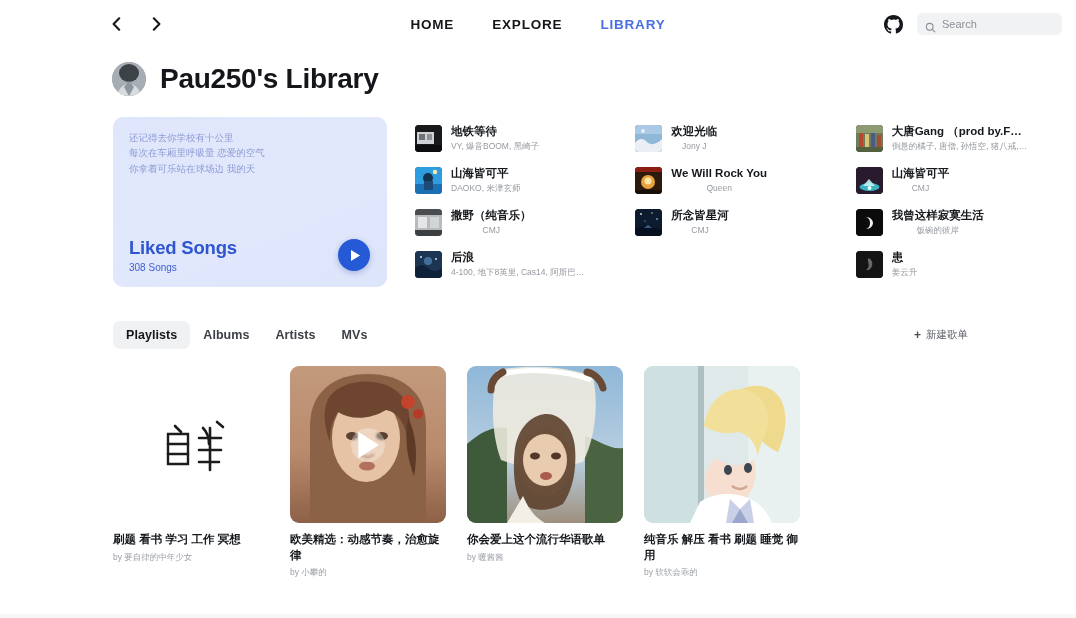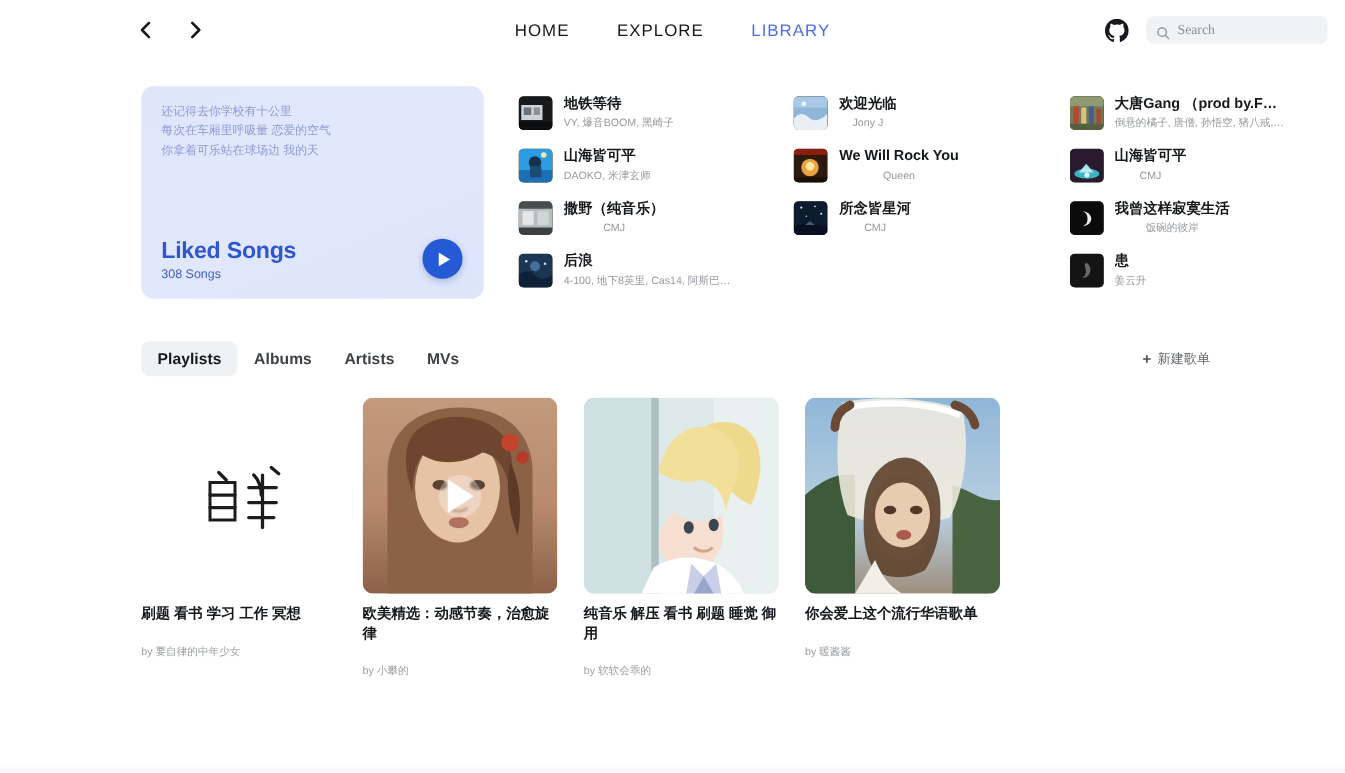--- a/index.html
+++ b/index.html
@@ -22,33 +22,33 @@
     width: 20px; height: 20px; display: flex; align-items: center; justify-content: center;
     color: #15181c; font-size: 17px; font-weight: 700; cursor: pointer; line-height: 1;
   }
   .mainnav {
     position: absolute; left: 0; right: 0; top: 0; height: 48px;
     display: flex; align-items: center; justify-content: center; gap: 38px;
     pointer-events: none;
   }
   .mainnav a {
     pointer-events: auto;
-    font-size: 13.5px; font-weight: 400; letter-spacing: 0.06em;
+    font-size: 13.5px; font-weight: 700; letter-spacing: 0.06em;
     color: #14161a; text-decoration: none; cursor: pointer;
   }
   .mainnav a.active { color: #4b6fe3; }
 
   .topright {
     margin-left: auto; display: flex; align-items: center; gap: 14px;
     position: relative; z-index: 2;
   }
   .gh { width: 19px; height: 19px; display:block; }
   .searchbox {
     width: 145px; height: 22px; background: #f1f2f4; border-radius: 6px;
-    display: flex; align-items: center; gap: 6px; padding: 0 8px; font-family: Liberation Serif, serif;
+    display: flex; align-items: center; gap: 6px; padding: 0 8px;
   }
   .searchbox .mag { width: 11px; height: 11px; flex: none; }
   .searchbox input {
     border: 0; outline: 0; background: transparent;
     font-family: inherit; font-size: 11px; color: #5d636c; width: 100%;
   }
   .searchbox input::placeholder { color: #8b9098; }
 
   
   .titlerow {
@@ -134,21 +134,21 @@
   .cardplay {
     position: absolute; left: 50%; top: 50%; transform: translate(-50%,-50%);
     width: 34px; height: 34px; border-radius: 50%;
     background: rgba(255,255,255,.30); backdrop-filter: blur(1px);
     display: flex; align-items: center; justify-content: center;
   }
   .cardtitle {
     font-size: 11.5px; font-weight: 700; color: #15181c; line-height: 1.35;
     margin-top: 9px;
   }
-  .cardby { font-size: 8.5px; color: #9a9ea4; margin-top: 16px; }
+  .cardby { font-size: 8.5px; color: #9a9ea4; margin-top: 4px; }
 
   .scrollhint {
     position: absolute; left: 0; right: 0; bottom: 0; height: 4px;
     background: #f7f7f8;
   }
 </style>
 </head>
 <body>
 
 <div class="page">
@@ -184,20 +184,38 @@
           <svg class="mag" viewBox="0 0 14 14">
               <circle cx="6" cy="6" r="4.3" fill="none" stroke="#8b9098" stroke-width="1.4"></circle>
               <path d="M9.3 9.3l3.3 3.3" stroke="#8b9098" stroke-width="1.4" stroke-linecap="round"></path>
             </svg>
         </span>
         <input type="text" placeholder="Search" style="">
       </div>
     </div>
   </div>
 
+  <div class="titlerow">
+    <div class="avatar">
+      <svg viewBox="0 0 34 34" width="34" height="34">
+        <defs>
+            <clipPath id="avclip">
+              <circle cx="17" cy="17" r="17"></circle>
+            </clipPath>
+          </defs>
+        <g clip-path="url(#avclip)">
+          <rect width="34" height="34" fill="#a7adb4"></rect>
+          <ellipse cx="17" cy="11" rx="10" ry="9" fill="#3d4246"></ellipse>
+          <path d="M5 34c2-9 7-12 12-12s10 3 12 12z" fill="#d9dcde"></path>
+          <path d="M17 19l-5 6 5 9 5-9z" fill="#8f959c"></path>
+        </g>
+      </svg>
+    </div>
+    <div class="pagetitle">Pau250's Library</div>
+  </div>
 
   <div class="topgrid">
 
     <div class="likedcard">
       <div class="lyrics">
         <div>还记得去你学校有十公里</div>
         <div>每次在车厢里呼吸量 恋爱的空气</div>
         <div>你拿着可乐站在球场边 我的天</div>
       </div>
       <div class="likedfoot">
@@ -449,42 +467,20 @@
             </svg>
         </div>
       </div>
       <div class="cardtitle">欧美精选：动感节奏，治愈旋律</div>
       <div class="cardby">by 小攀的</div>
     </div>
 
     <div class="card">
       <div class="cardimg">
         <svg viewBox="0 0 156 157" preserveAspectRatio="none">
-          <rect width="156" height="157" fill="#dfe9ea"></rect>
-          <rect x="0" y="0" width="54" height="157" fill="#cfe0e2"></rect>
-          <rect x="54" y="0" width="6" height="157" fill="#aebfc2"></rect>
-          <rect x="104" y="0" width="52" height="157" fill="#e8f0f0"></rect>
-          <path d="M96 24c18-10 40-2 44 18 4 18-2 34-6 44-14-6-22-16-26-28-8 4-18 2-22-6-4-12 2-24 10-28z" fill="#efd98c"></path>
-          <path d="M60 60c4-26 22-40 42-36 16 4 24 18 22 34-2 14-10 22-10 34-2-16-10-24-20-26-14 4-28-2-34-6z" fill="#f2e09a"></path>
-          <path d="M72 92c10 8 26 10 38 2 4 16 0 30-8 38-14 10-34 6-40-8-4-12 2-26 10-32z" fill="#f6ded0"></path>
-          <ellipse cx="84" cy="104" rx="4" ry="5" fill="#3c4650"></ellipse>
-          <ellipse cx="104" cy="102" rx="4" ry="5" fill="#3c4650"></ellipse>
-          <path d="M88 120c5 4 11 4 15 0" stroke="#d3a48e" stroke-width="2.4" fill="none"></path>
-          <path d="M56 136c12-8 28-10 42-6 14 4 24 12 30 27H46z" fill="#ffffff"></path>
-          <path d="M86 133l10 10 10-10 4 24H82z" fill="#c8cfe6"></path>
-          <path d="M96 143l-8 14h16z" fill="#9aa6cc"></path>
-        </svg>
-      </div>
-      <div class="cardtitle">纯音乐 解压 看书 刷题 睡觉 御用</div>
-      <div class="cardby">by 软软会乖的</div>
-    </div>
-
-    <div class="card">
-      <div class="cardimg">
-        <svg viewBox="0 0 156 157" preserveAspectRatio="none">
           <defs>
             <linearGradient id="sky" x1="0" y1="0" x2="0" y2="1">
               <stop offset="0%" stop-color="#8fb7d8"></stop>
                 <stop offset="60%" stop-color="#b9cfe0"></stop>
                 <stop offset="100%" stop-color="#9e8f7e"></stop>
             </linearGradient>
           </defs>
           <rect width="156" height="157" fill="url(#sky)"></rect>
           <path d="M0 78c14-12 26-18 40-16v95H0z" fill="#3f5a3a"></path>
           <path d="M118 70c14 4 24 14 38 12v75h-38z" fill="#4a6340"></path>
@@ -498,16 +494,38 @@
           <ellipse cx="68" cy="90" rx="5" ry="3.4" fill="#53382a"></ellipse>
           <ellipse cx="89" cy="90" rx="5" ry="3.4" fill="#53382a"></ellipse>
           <ellipse cx="79" cy="110" rx="6" ry="4" fill="#ab5a4e"></ellipse>
           <path d="M56 130c8 18 14 22 22 27h-38z" fill="#f2efe6"></path>
         </svg>
       </div>
       <div class="cardtitle">你会爱上这个流行华语歌单</div>
       <div class="cardby">by 暖酱酱</div>
     </div>
 
+    <div class="card">
+      <div class="cardimg">
+        <svg viewBox="0 0 156 157" preserveAspectRatio="none">
+          <rect width="156" height="157" fill="#dfe9ea"></rect>
+          <rect x="0" y="0" width="54" height="157" fill="#cfe0e2"></rect>
+          <rect x="54" y="0" width="6" height="157" fill="#aebfc2"></rect>
+          <rect x="104" y="0" width="52" height="157" fill="#e8f0f0"></rect>
+          <path d="M96 24c18-10 40-2 44 18 4 18-2 34-6 44-14-6-22-16-26-28-8 4-18 2-22-6-4-12 2-24 10-28z" fill="#efd98c"></path>
+          <path d="M60 60c4-26 22-40 42-36 16 4 24 18 22 34-2 14-10 22-10 34-2-16-10-24-20-26-14 4-28-2-34-6z" fill="#f2e09a"></path>
+          <path d="M72 92c10 8 26 10 38 2 4 16 0 30-8 38-14 10-34 6-40-8-4-12 2-26 10-32z" fill="#f6ded0"></path>
+          <ellipse cx="84" cy="104" rx="4" ry="5" fill="#3c4650"></ellipse>
+          <ellipse cx="104" cy="102" rx="4" ry="5" fill="#3c4650"></ellipse>
+          <path d="M88 120c5 4 11 4 15 0" stroke="#d3a48e" stroke-width="2.4" fill="none"></path>
+          <path d="M56 136c12-8 28-10 42-6 14 4 24 12 30 27H46z" fill="#ffffff"></path>
+          <path d="M86 133l10 10 10-10 4 24H82z" fill="#c8cfe6"></path>
+          <path d="M96 143l-8 14h16z" fill="#9aa6cc"></path>
+        </svg>
+      </div>
+      <div class="cardtitle">纯音乐 解压 看书 刷题 睡觉 御用</div>
+      <div class="cardby">by 软软会乖的</div>
+    </div>
+
   </div>
 
   <div class="scrollhint"></div>
 </div>
 
 </body></html>

